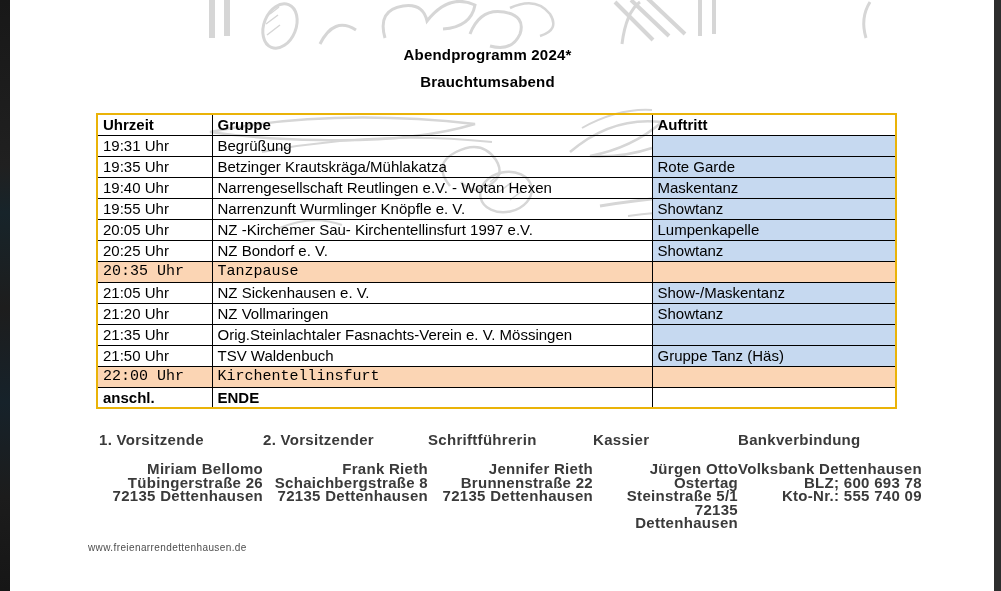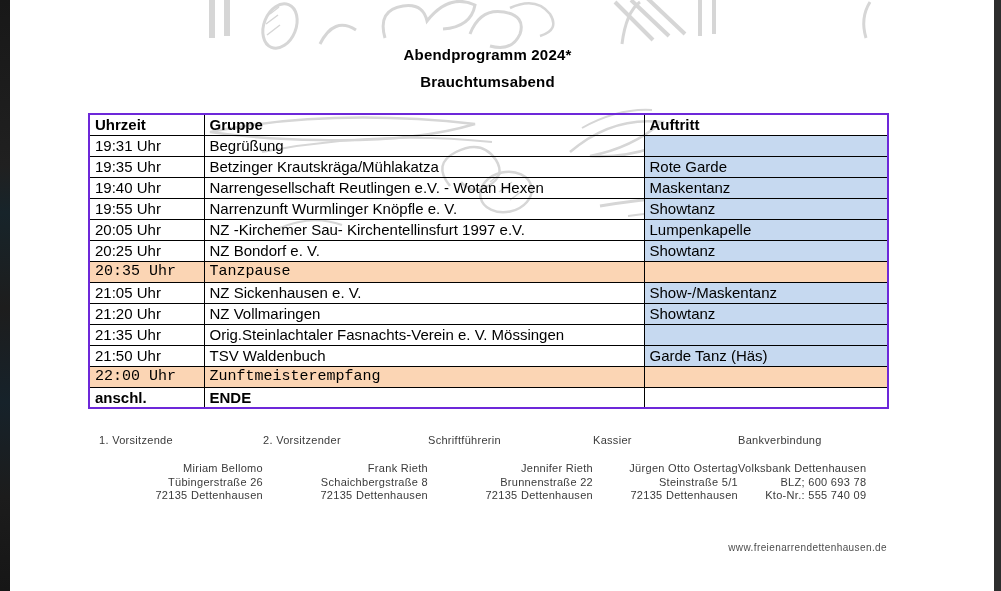--- a/index.html
+++ b/index.html
@@ -38,21 +38,21 @@
   }
   table.program {
     position: absolute; left: 78px; top: 113px; width: 799px;
     border-collapse: collapse; table-layout: fixed;
     z-index: 1; background: transparent;
     font-size: 15px; color: #000;
   }
   table.program col.c-time  { width: 115px; }
   table.program col.c-group { width: 440px; }
   table.program col.c-act   { width: 244px; }
-  table.program { border: 2px solid #6d28d9; }
+  table.program { border: 2px solid #eab308; margin-left: 8px; }
   table.program th, table.program td {
     border: 1px solid #000;
     height: 21px;
     padding: 0 0 0 5px;
     text-align: left;
     vertical-align: middle;
     white-space: nowrap;
     overflow: hidden;
     background: transparent;
   }
@@ -60,27 +60,27 @@
   td.act-cell { text-align: center; padding: 0; }
   td.act-cell.fill-blue { background: var(--highlight_blue); }
   tr.hl-orange td { background: var(--highlight_orange); font-family: Liberation Mono, monospace; }
   tr.bold-row td { font-weight: bold; }
   .contacts {
     position: absolute; left: 89px; top: 433px;
     display: grid;
     grid-template-columns: 164px 165px 165px 145px auto;
     z-index: 2;
   }
-  .contact-col { color: #3a3a3a; font-size: 11px; }
+  .contact-col { color: #3a3a3a; font-size: 15px; font-weight: bold; }
   .contact-role { line-height: 14px; letter-spacing: 0.3px; }
   .contact-lines { margin-top: 15px; text-align: right; }
   .contact-lines div { line-height: 13.5px; letter-spacing: 0.3px; }
   .website {
     position: absolute; left: 78px; top: 542px; width: 799px;
-    text-align: right; font-size: 10px; color: #4d4d4d;
+    text-align: left; font-size: 10px; color: #4d4d4d;
     letter-spacing: 0.4px; z-index: 2;
   }
 </style>
 </head>
 <body>
 
 <div class="edge-left"></div>
 <div class="edge-right"></div>
 
 <div class="page">
@@ -177,25 +177,25 @@
           <td class="act-cell fill-blue">Showtanz</td>
         </tr>
         <tr>
           <td class="time-cell">21:35 Uhr</td>
           <td class="group-cell">Orig.Steinlachtaler Fasnachts-Verein e. V. Mössingen</td>
           <td class="act-cell fill-blue"></td>
         </tr>
         <tr>
           <td class="time-cell">21:50 Uhr</td>
           <td class="group-cell">TSV Waldenbuch</td>
-          <td class="act-cell fill-blue">Garde Tanz (Häs)</td>
+          <td class="act-cell fill-blue">Gruppe Tanz (Häs)</td>
         </tr>
         <tr class="hl-orange">
           <td class="time-cell">22:00 Uhr</td>
-          <td class="group-cell">Zunftmeisterempfang</td>
+          <td class="group-cell">Kirchentellinsfurt</td>
           <td class="act-cell"></td>
         </tr>
         <tr class="bold-row">
           <td class="time-cell">anschl.</td>
           <td class="group-cell">ENDE</td>
           <td class="act-cell"></td>
         </tr>
       </tbody>
   </table>
 

